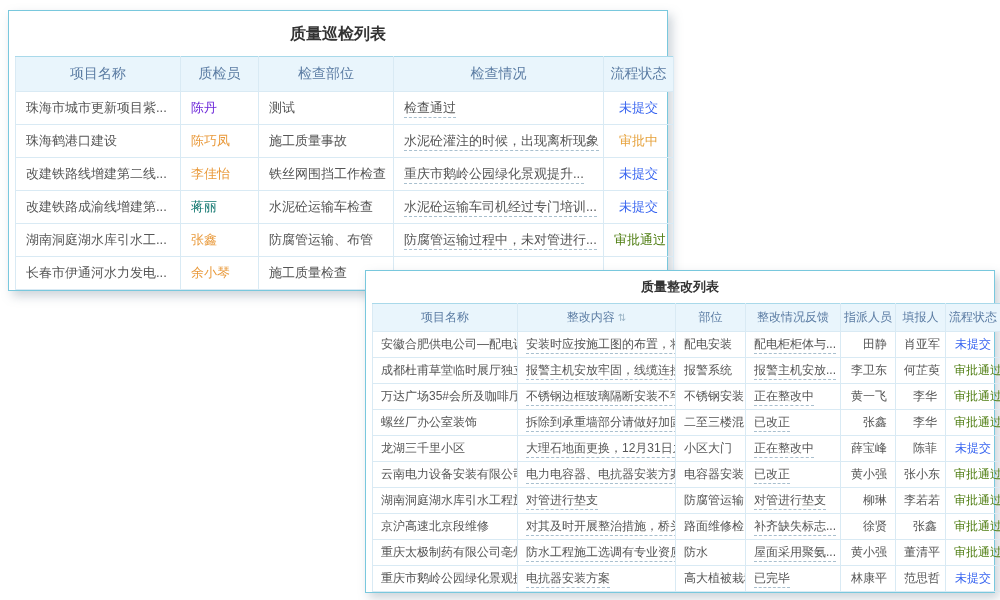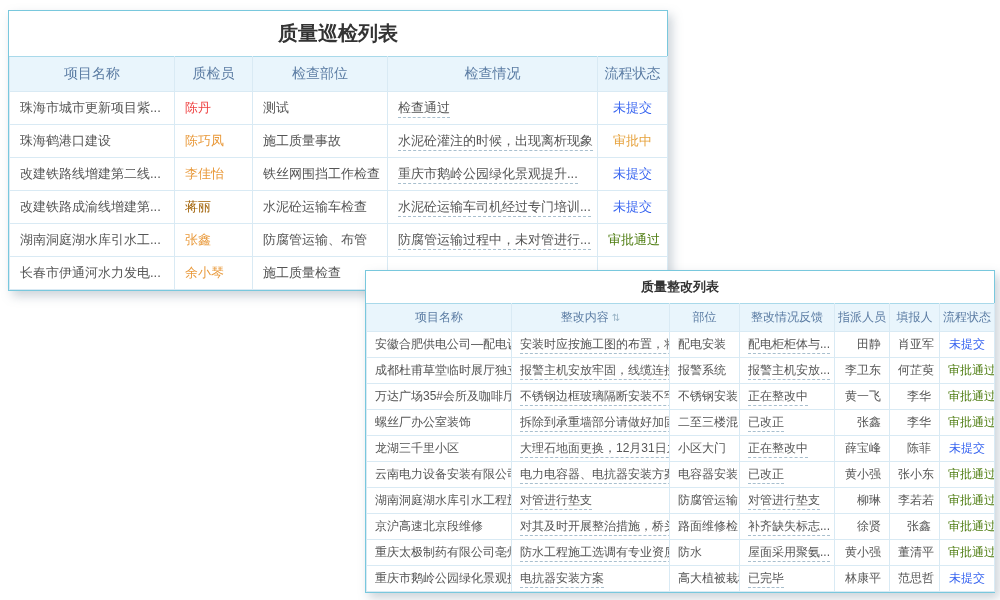--- a/index.html
+++ b/index.html
@@ -17,25 +17,25 @@
     border: 1px solid #79c8dd;
     box-shadow: 4px 5px 10px rgba(110, 130, 145, 0.35);
   }
   .panel-title {
     text-align: center;
     font-weight: bold;
     color: #333333;
     background: #ffffff;
   }
   #inspection-panel { left: 8px; top: 10px; width: 660px; z-index: 1; }
-  #inspection-panel .panel-title { height: 45px; line-height: 45px; font-size: 20px; }
+  #inspection-panel .panel-title { height: 45px; line-height: 45px; font-size: 16px; }
   #rectification-panel { left: 365px; top: 270px; width: 630px; z-index: 2; }
   #rectification-panel .panel-title { height: 32px; line-height: 32px; font-size: 13px; }
 
-  table { border-collapse: collapse; table-layout: fixed; width: 100%; }
+  table { border-collapse: collapse; table-layout: fixed; width: 100%; margin-left: 6px; }
   th, td {
     border: 1px solid #d9eaf4;
     overflow: hidden;
     white-space: nowrap;
     text-overflow: clip;
   }
   th {
     background: #e9f5fc;
     color: #5b7ca3;
     font-weight: normal;
@@ -74,21 +74,21 @@
         <th>项目名称</th>
         <th>质检员</th>
         <th>检查部位</th>
         <th>检查情况</th>
         <th>流程状态</th>
       </tr>
     </thead>
     <tbody id="insp-body">
   <tr>
     <td class="link">珠海市城市更新项目紫...</td>
-    <td style="color:#ef4444;">陈丹</td>
+    <td style="color:#6d28d9;">陈丹</td>
     <td>测试</td>
     <td><span class="dashed">检查通过</span></td>
     <td class="status"><span class="st-blue">未提交</span></td>
   </tr>
 
   <tr>
     <td class="link">珠海鹤港口建设</td>
     <td style="color:#e99a3c;">陈巧凤</td>
     <td>施工质量事故</td>
     <td><span class="dashed">水泥砼灌注的时候，出现离析现象</span></td>
@@ -98,21 +98,21 @@
   <tr>
     <td class="link">改建铁路线增建第二线...</td>
     <td style="color:#e99a3c;">李佳怡</td>
     <td>铁丝网围挡工作检查</td>
     <td><span class="dashed">重庆市鹅岭公园绿化景观提升...</span></td>
     <td class="status"><span class="st-blue">未提交</span></td>
   </tr>
 
   <tr>
     <td class="link">改建铁路成渝线增建第...</td>
-    <td style="color:#a16207;font-family:Liberation Mono, monospace;">蒋丽</td>
+    <td style="color:#0f766e;font-family:Liberation Mono, monospace;">蒋丽</td>
     <td>水泥砼运输车检查</td>
     <td><span class="dashed">水泥砼运输车司机经过专门培训...</span></td>
     <td class="status"><span class="st-blue">未提交</span></td>
   </tr>
 
   <tr>
     <td class="link">湖南洞庭湖水库引水工...</td>
     <td style="color:#e99a3c;">张鑫</td>
     <td>防腐管运输、布管</td>
     <td><span class="dashed">防腐管运输过程中，未对管进行...</span></td>

